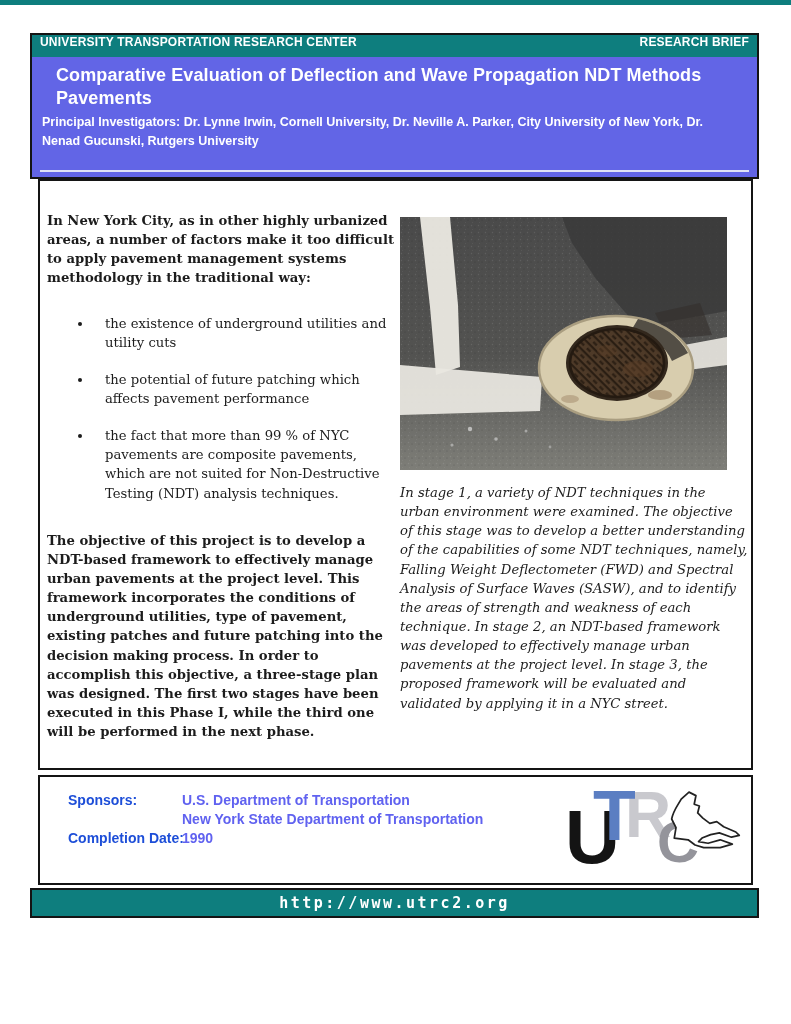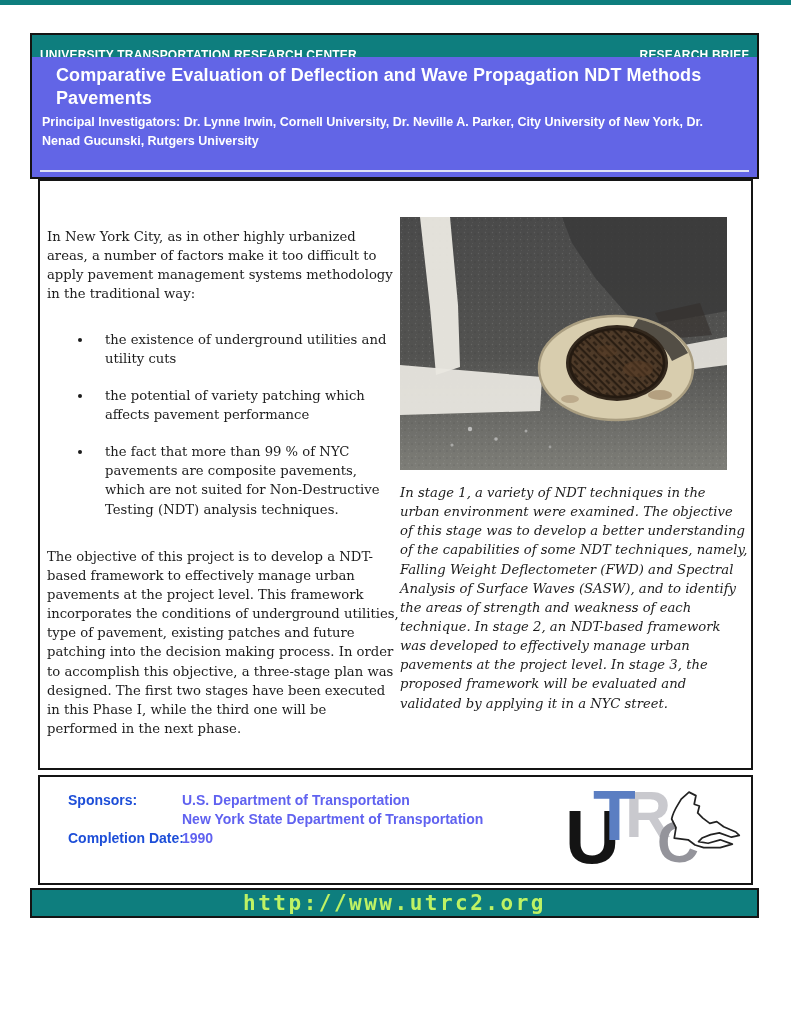--- a/index.html
+++ b/index.html
@@ -7,21 +7,21 @@
     position:relative; width:791px; height:1024px; background:#ffffff;
     font-family:"Liberation Sans", sans-serif; overflow:hidden;
   }
   .top-strip {
     position:absolute; left:0; top:0; width:791px; height:5px; background:#0e7e7e;
   }
   
   .header-bar {
     position:absolute; left:30px; top:33px; width:729px; height:31px;
     background:#0e7e7e; border:2px solid #141414; box-sizing:border-box;
-    display:flex; align-items:flex-end; justify-content:space-between; padding:0 8px;
+    display:flex; align-items:flex-start; justify-content:space-between; padding:0 8px;
   }
   .header-bar .hb-text {
     color:#ffffff; font-weight:bold; font-size:12px; letter-spacing:0.2px; white-space:nowrap;
   }
   
   .title-box {
     position:absolute; left:30px; top:57px; width:729px; height:122px;
     background:#6265e6; border:2px solid #141414; border-top:none; box-sizing:border-box;
   }
   .title {
@@ -38,21 +38,21 @@
   
   .body-box {
     position:absolute; left:38px; top:179px; width:715px; height:591px;
     border:2px solid #141414; box-sizing:border-box; background:#ffffff;
     font-family:"DejaVu Serif","Liberation Serif",serif; color:#1c1c1c;
   }
   .left-col {
     position:absolute; left:7px; top:30px; width:352px;
     font-size:13.2px; line-height:1.45;
   }
-  .left-col p { margin:16px 0 16px 0; }
+  .left-col p { margin:0 0 16px 0;font-weight:bold; }
   ul.factors { margin:26px 8px 28px 46px; padding:0; list-style:disc; }
   ul.factors li { margin-bottom:18px; padding-left:12px; }
   .photo-wrap {
     position:absolute; left:360px; top:36px; width:327px; height:253px;
   }
   .right-col {
     position:absolute; left:360px; top:302px; width:348px;
     font-size:13.2px; line-height:1.45;font-style:italic;
   }
   
@@ -71,21 +71,21 @@
   .lR { left:62px; top:0px;  font-size:64px; color:#c9c9ce; z-index:1; }
   .lC { left:94px; top:30px; font-size:58px; color:#94949b; z-index:2; }
   .ny { position:absolute; left:100px; top:0px; z-index:5; }
   
   .footer-bar {
     position:absolute; left:30px; top:888px; width:729px; height:30px;
     background:#0e7e7e; border:2px solid #141414; box-sizing:border-box;
     display:flex; align-items:center; justify-content:center;
   }
   .footer-url {
-    color:#bef264; font-weight:bold; font-size:21px; letter-spacing:2.5px;
+    color:#ffffff; font-weight:bold; font-size:15px; letter-spacing:2.5px;
     font-family:"DejaVu Sans Mono","Liberation Mono",monospace; text-decoration:none;
   }
 </style>
 </head>
 <body>
 
 <div class="page">
 
   <div class="top-strip"></div>
 
@@ -99,21 +99,21 @@
     <div class="pi">Principal Investigators: Dr. Lynne Irwin, Cornell University, Dr. Neville A. Parker,  City University of New York, Dr. Nenad Gucunski, Rutgers University</div>
     <div class="hairline"></div>
   </div>
 
   <div class="body-box">
 
     <div class="left-col">
       <p>In New York City, as in other highly urbanized areas, a number of factors make it too difficult to apply pavement management systems methodology in the traditional way:</p>
       <ul class="factors">
         <li>the existence of underground utilities and utility cuts</li>
-        <li>the potential of variety patching which affects pavement performance</li>
+        <li>the potential of future patching which affects pavement performance</li>
         <li>the fact that more than 99 % of NYC pavements are composite pavements, which are not suited for Non-Destructive Testing (NDT) analysis techniques.</li>
       </ul>
       <p>The objective of this project is to develop a NDT-based framework to effectively manage urban pavements at the project level. This framework incorporates the conditions of underground utilities, type of pavement, existing patches and future patching into the decision making process. In order to accomplish this objective, a three-stage plan was designed. The first two stages have been executed in this Phase I, while the third one will be performed in the next phase.</p>
     </div>
 
     <div class="photo-wrap">
       <svg width="327" height="253" viewBox="0 0 327 253">
         <defs>
           <linearGradient id="asph" x1="0" y1="0" x2="0" y2="1">
             <stop offset="0" stop-color="#4a4a4a"></stop>

